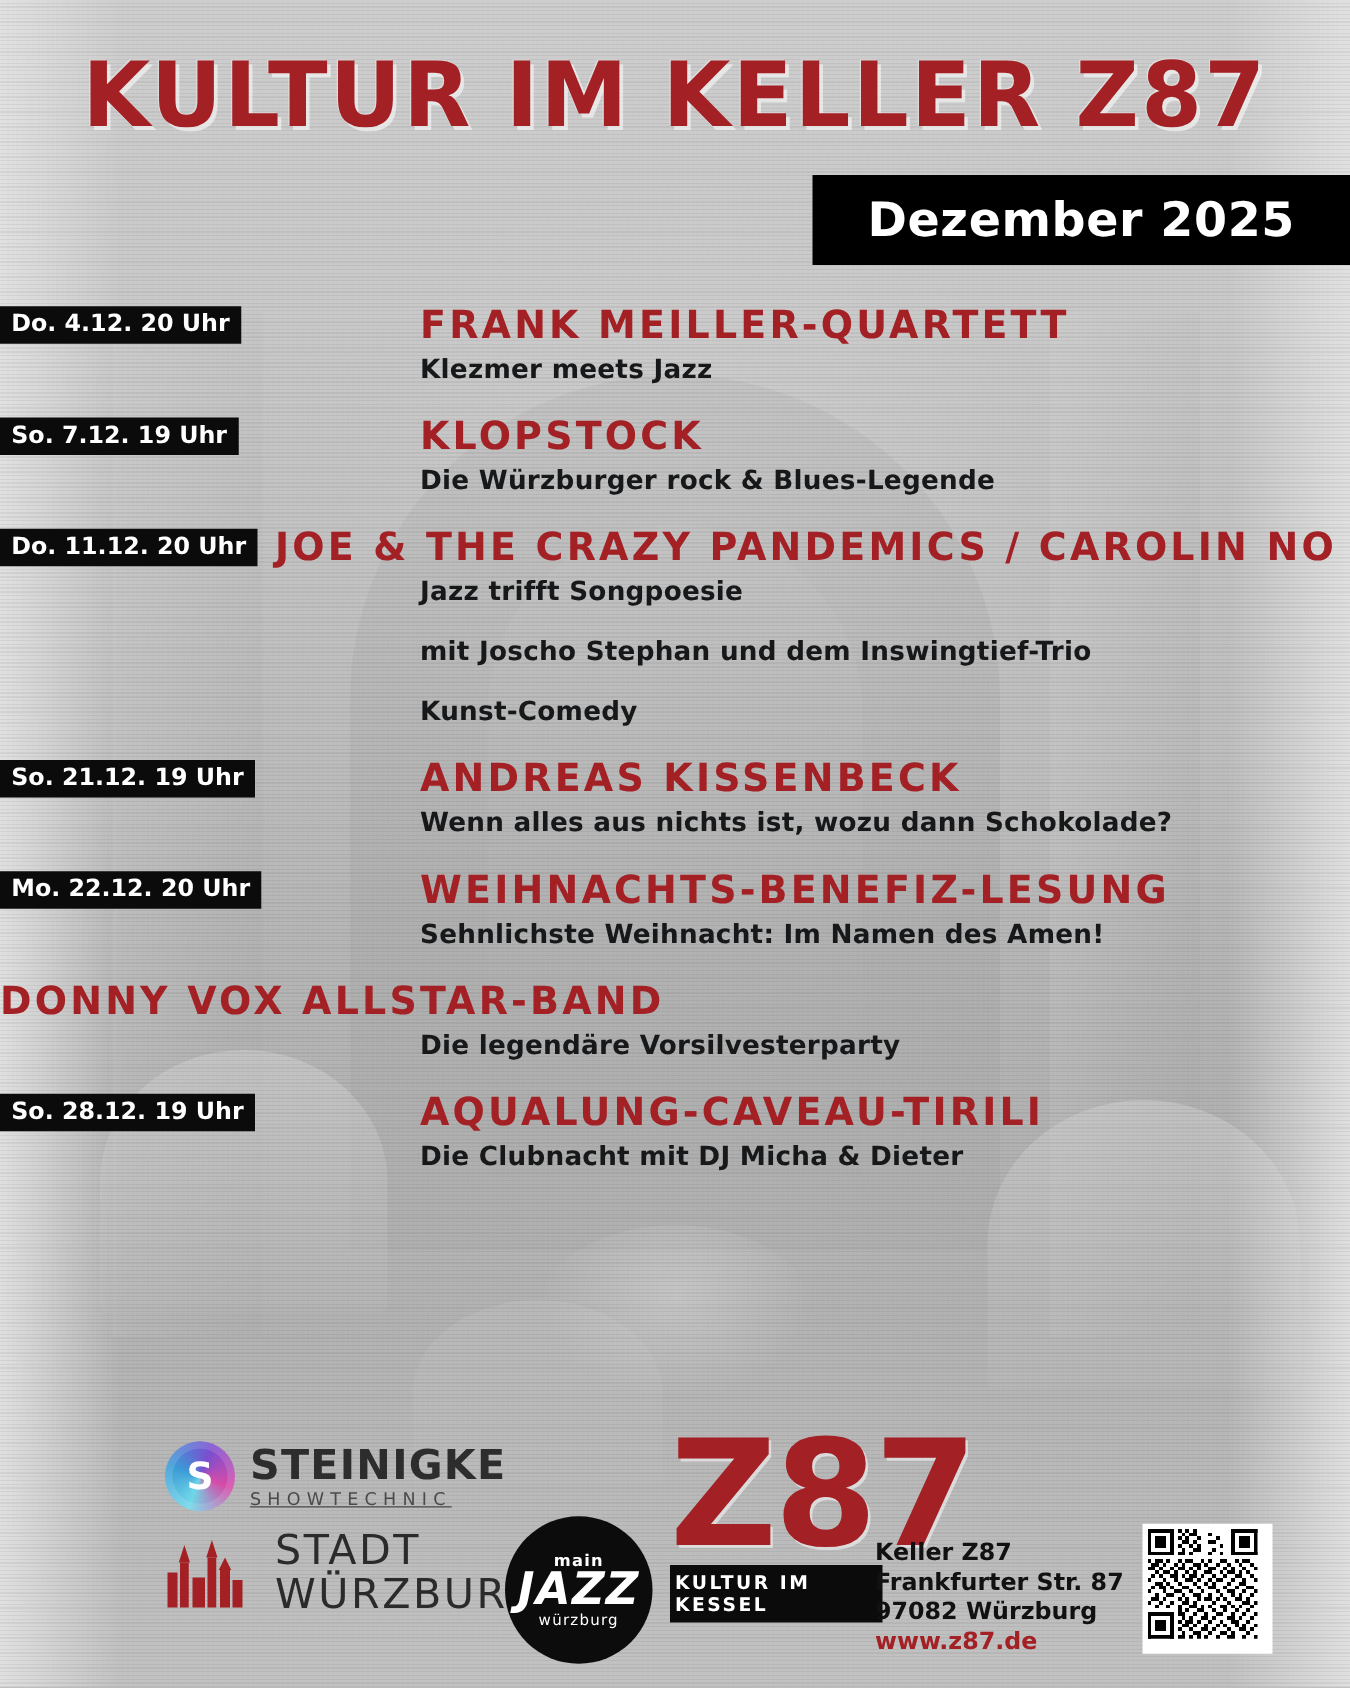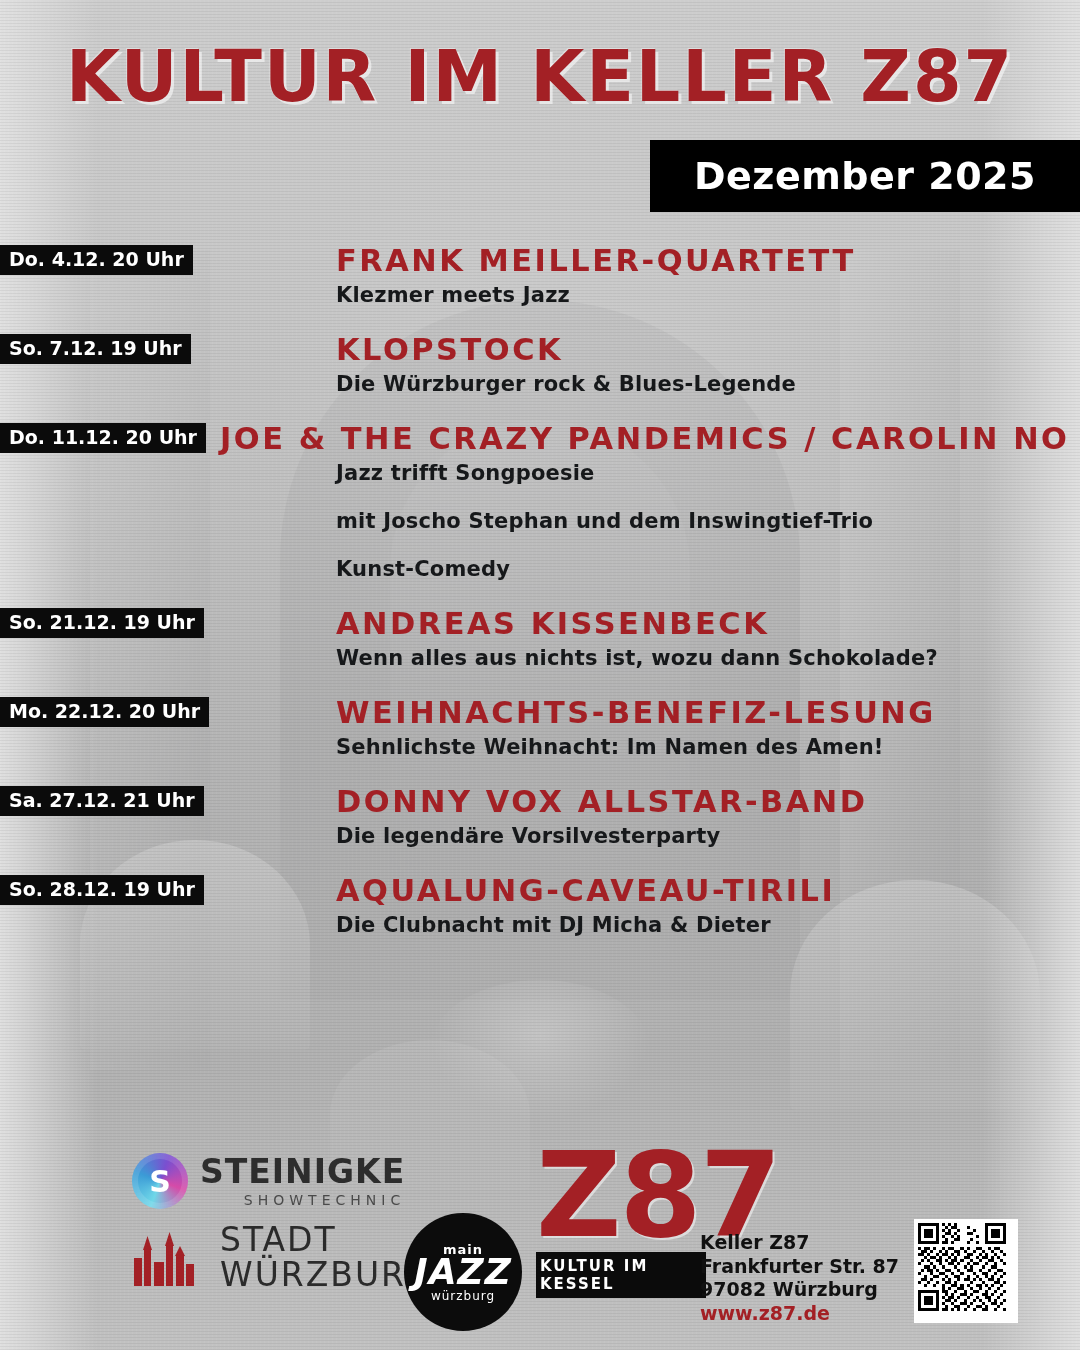--- a/index.html
+++ b/index.html
@@ -226,22 +226,23 @@
     font-size: 33px;
     color: #2d2d2d;
     letter-spacing: 1px;
     line-height: 1;
   }
   .steinigke-text .s2 {
     font-family: "DejaVu Sans", sans-serif;
     font-size: 14px;
     color: #4a4a4a;
     letter-spacing: 5px;
-    text-align: right;
+    text-align: left;
     margin-top: 4px;
+    text-decoration: underline;
   }
   .stadt {
     position: absolute;
     left: 132px;
     top: 88px;
     display: flex;
     align-items: center;
     gap: 24px;
   }
   .stadt-mark {
@@ -421,23 +422,20 @@
           <div class="chip-wrap">
             <span class="date-chip">Mo. 22.12. 20 Uhr</span>
           </div>
           <div class="artist">WEIHNACHTS-BENEFIZ-LESUNG</div>
         </div>
         <div class="subtitle">Sehnlichste Weihnacht: Im Namen des Amen!</div>
       </div>
 
       <div class="event">
         <div class="event-top">
-          <div class="chip-wrap">
-            <span class="date-chip">Sa. 27.12. 21 Uhr</span>
-          </div>
           <div class="artist">DONNY VOX ALLSTAR-BAND</div>
         </div>
         <div class="subtitle">Die legendäre Vorsilvesterparty</div>
       </div>
 
       <div class="event">
         <div class="event-top">
           <div class="chip-wrap">
             <span class="date-chip">So. 28.12. 19 Uhr</span>
           </div>

